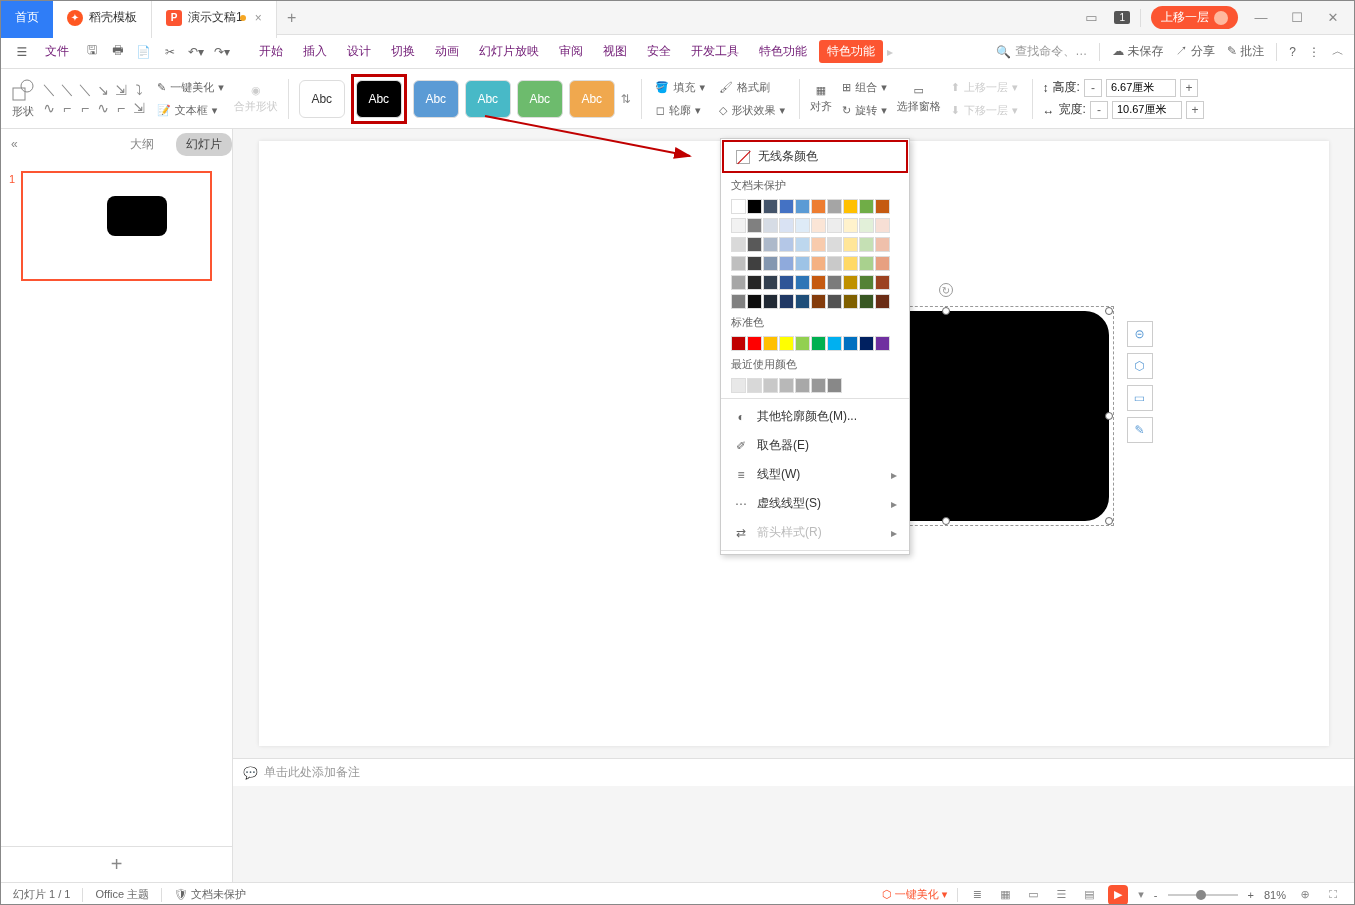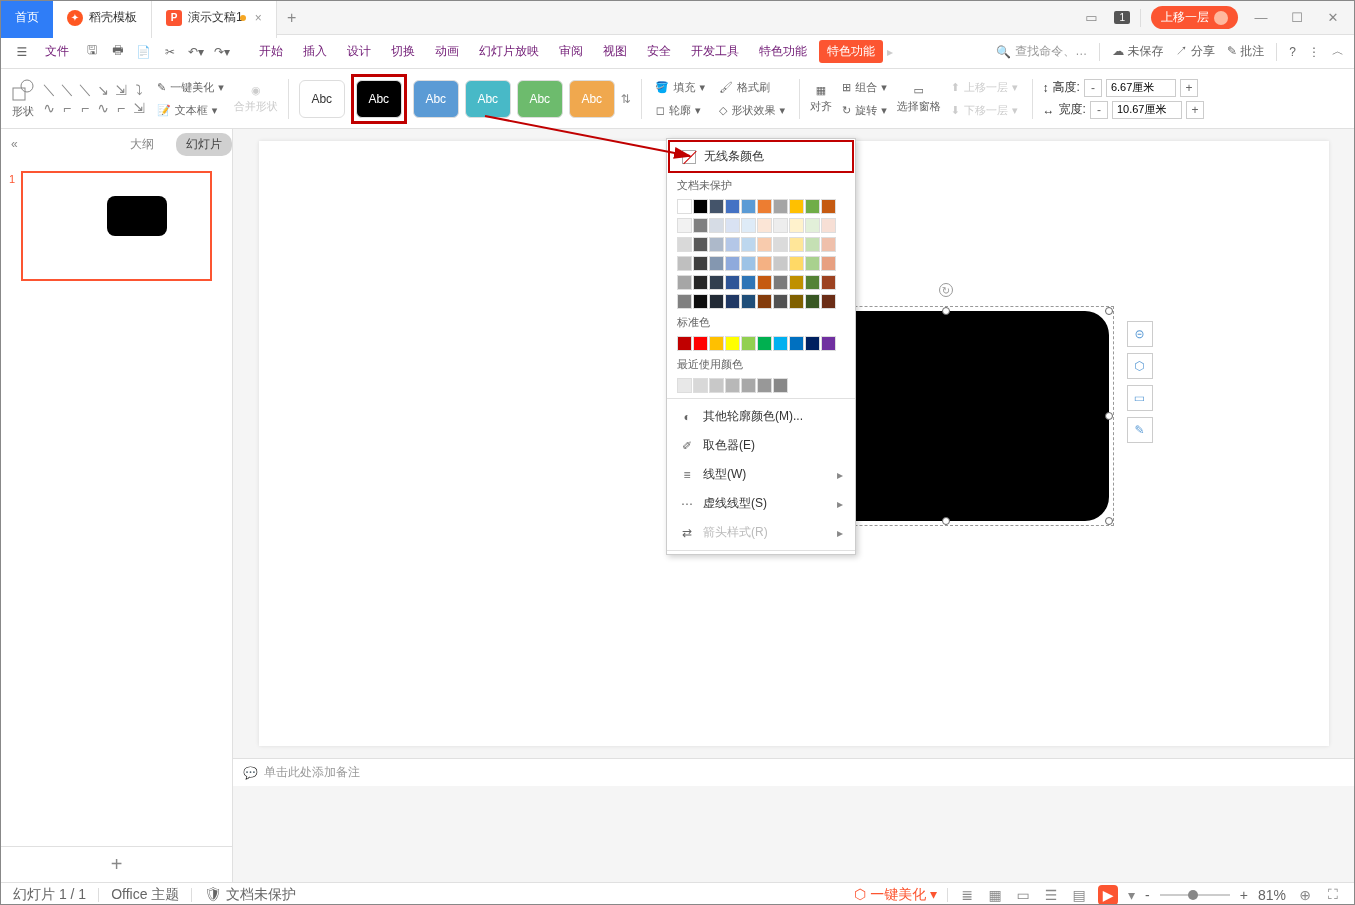--- a/index.html
+++ b/index.html
@@ -70,38 +70,38 @@
 .shape-rect { width: 100%; height: 100%; background: #000; border-radius: 24px; }
 .sel-handle { position: absolute; width: 8px; height: 8px; border: 1px solid #666; background: #fff; border-radius: 50%; }
 .sel-box { position: absolute; left: -5px; top: -5px; right: -5px; bottom: -5px; border: 1px dashed #999; }
 .rot-handle { position: absolute; left: 50%; top: -28px; transform: translateX(-50%); width: 14px; height: 14px; border-radius: 50%; border: 1px solid #999; color: #999; display: flex; align-items: center; justify-content: center; font-size: 10px; }
 .side-tools { position: absolute; right: -44px; top: 10px; display: flex; flex-direction: column; gap: 6px; }
 .side-tool { width: 26px; height: 26px; border: 1px solid #ccc; background: #fff; display: flex; align-items: center; justify-content: center; color: #5b9bd5; }
 
 .notes-bar { height: 28px; border-top: 1px solid #e0e0e0; background: #fff; display: flex; align-items: center; padding: 0 10px; color: #999; gap: 6px; }
 
 
-.dropdown { position: absolute; left: 666px; top: 138px; width: 190px; background: #fff; border: 1px solid #ccc; box-shadow: 2px 2px 6px rgba(0,0,0,0.2); z-index: 100; }
+.dropdown { position: absolute; left: 720px; top: 138px; width: 190px; background: #fff; border: 1px solid #ccc; box-shadow: 2px 2px 6px rgba(0,0,0,0.2); z-index: 100; }
 .dd-item { padding: 6px 12px; display: flex; align-items: center; gap: 8px; cursor: pointer; color: #333; }
 .dd-item.highlighted { border: 2px solid #c00000; margin: 1px; }
 .dd-item.disabled { color: #bbb; }
 .dd-section-label { padding: 4px 10px; color: #666; font-size: 11px; }
 .dd-swatch-row { display: flex; gap: 1px; padding: 2px 10px; flex-wrap: wrap; }
 .sw { width: 15px; height: 15px; border: 1px solid #ddd; }
 .dd-icon { width: 16px; height: 16px; display: flex; align-items: center; justify-content: center; color: #666; }
 .dd-arrow { margin-left: auto; color: #888; }
 .no-outline-icon { width: 14px; height: 14px; border: 1px solid #aaa; position: relative; }
 .no-outline-icon::after { content: ''; position: absolute; left: -2px; top: 50%; width: 18px; height: 1px; background: #c00; transform: rotate(-45deg); }
 .dd-sep { height: 1px; background: #e0e0e0; margin: 3px 0; }
 
 
 .arrow-ann { position: absolute; left: 480px; top: 108px; z-index: 101; pointer-events: none; }
 
 
-.statusbar { height: 24px; border-top: 1px solid #e0e0e0; display: flex; align-items: center; padding: 0 12px; gap: 12px; color: #666; font-size: 14px; }
+.statusbar { height: 24px; border-top: 1px solid #e0e0e0; display: flex; align-items: center; padding: 0 12px; gap: 12px; color: #666; font-size: 11px; }
 .statusbar .sep { width: 1px; height: 14px; background: #ddd; }
 .status-right { margin-left: auto; display: flex; align-items: center; gap: 10px; }
 .view-btn { width: 18px; height: 18px; display: flex; align-items: center; justify-content: center; color: #888; }
 .play-btn { width: 20px; height: 20px; border-radius: 4px; background: #fc5531; color: #fff; display: flex; align-items: center; justify-content: center; }
 .zoom-line { width: 70px; height: 2px; background: #ccc; position: relative; }
 .zoom-knob { position: absolute; left: 40%; top: -4px; width: 10px; height: 10px; border-radius: 50%; background: #888; }
 </style>
 </head>
 <body>
 

